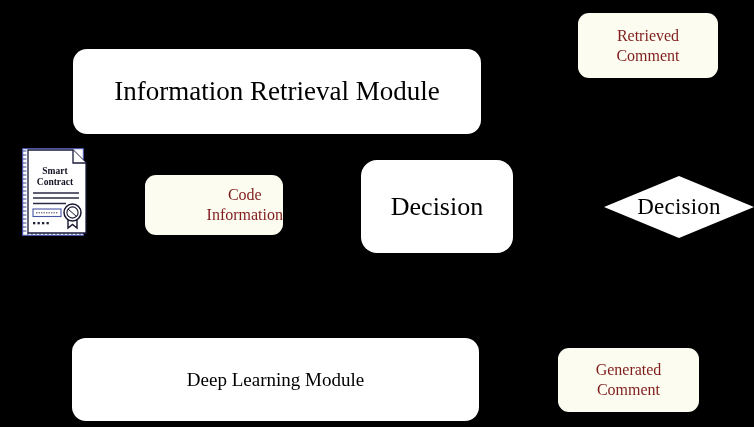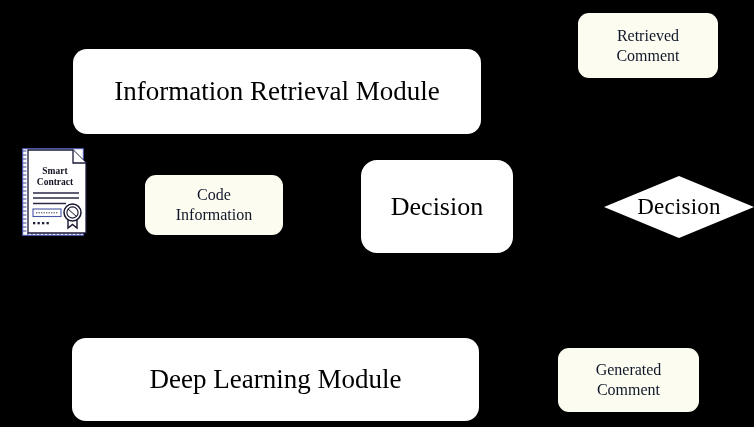--- a/index.html
+++ b/index.html
@@ -39,42 +39,43 @@
 
   #box-decision-module {
     left: 361px; top: 160px; width: 152px; height: 93px;
     border-radius: 16px;
   }
   #box-decision-module .label { font-size: 26px; }
 
   #box-deep-learning {
     left: 72px; top: 338px; width: 407px; height: 83px;
   }
-  #box-deep-learning .label { font-size: 27px; }
+  #box-deep-learning .label { font-size: 19px; }
 
   
   .cream-box {
     position: absolute;
     background: #fdfcf0;
     border-radius: 11px;
     box-sizing: border-box;
     display: flex;
     align-items: center;
     justify-content: center;
     text-align: center;
-    color: #0f172a;
+    color: #7f1d1d;
     line-height: 1.22;
     font-size: 16px;
   }
   #box-retrieved-comment {
     left: 578px; top: 13px; width: 140px; height: 65px;
   }
   #box-code-similarities {
     left: 145px; top: 175px; width: 138px; height: 60px;
     font-size: 16px;
+    justify-content: flex-end;
   }
   #box-generated-comment {
     left: 558px; top: 348px; width: 141px; height: 64px;
   }
 
   
   #shape-decision-diamond {
     position: absolute;
     left: 604px; top: 176px;
     width: 150px; height: 62px;

